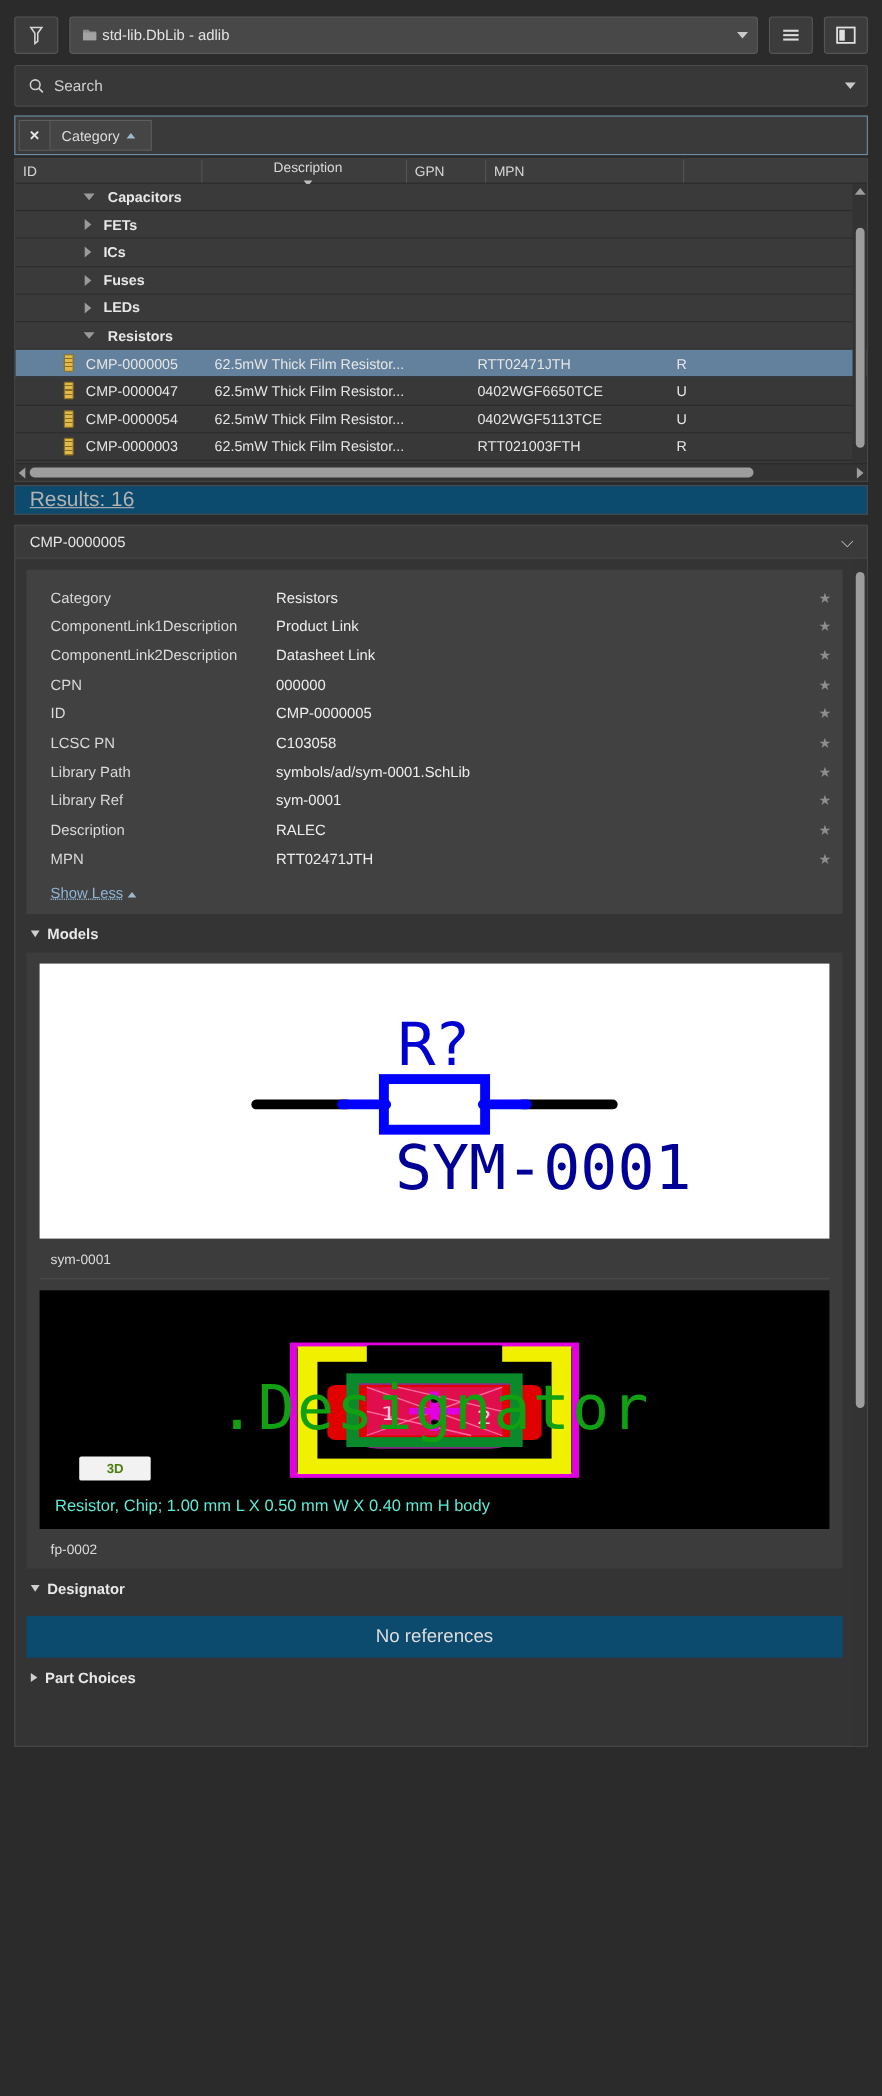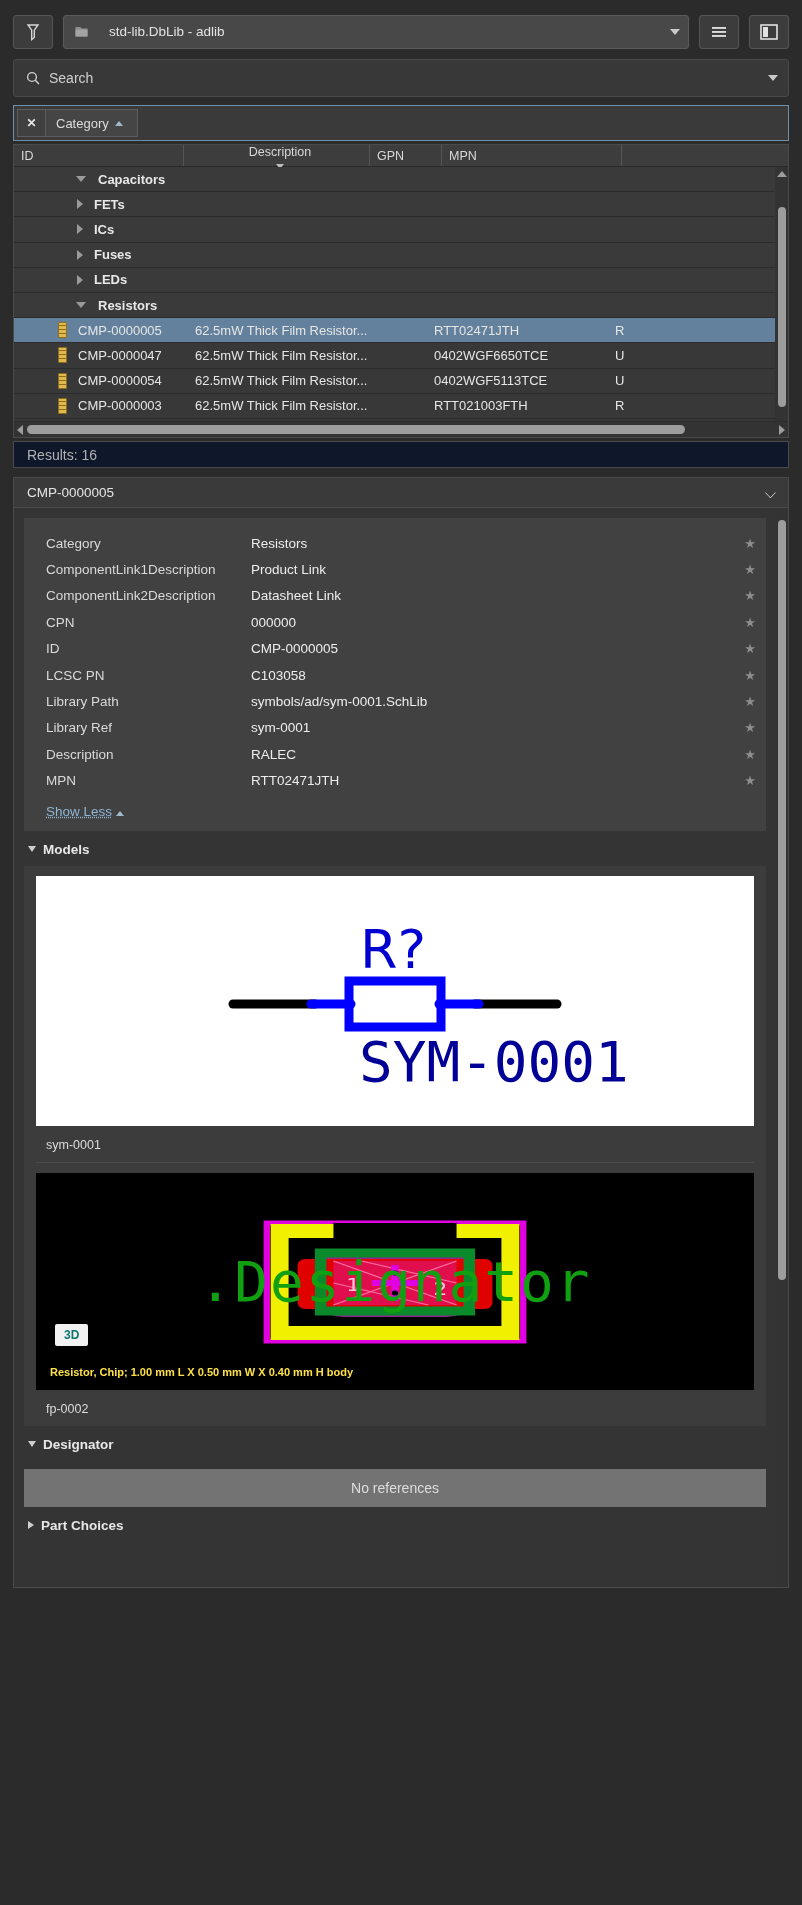--- a/index.html
+++ b/index.html
@@ -37,21 +37,21 @@
   }
   .lib-select {
     flex: 1 1 auto;
     height: 34px;
     background: #484848;
     border: 1px solid #5a5a5a;
     border-radius: 3px;
     display: flex;
     align-items: center;
     padding: 0 8px 0 10px;
-    gap: 20px;
+    gap: 4px;
     position: relative;
   }
   .lib-select .lbl {
     font-size: 13.5px;
     color: #e2e2e2;
     white-space: nowrap;
     overflow: hidden;
     text-overflow: ellipsis;
     flex: 1 1 auto;
   }
@@ -243,26 +243,27 @@
     width: 0; height: 0;
     border-top: 5px solid transparent;
     border-bottom: 5px solid transparent;
     border-left: 6px solid #9d9d9d;
     flex: 0 0 auto;
   }
 
   .results-bar {
     margin: 3px 13px 0 13px;
     height: 27px;
-    background: #0f172a;
+    background: #0c4a6e;
     border: 1px solid #4a4a4a;
     display: flex; align-items: center;
     padding-left: 13px;
-    font-size: 14px;
+    font-size: 19px;
     color: #b2b2b2;
+    text-decoration: underline;
   }
 
   
   .detail-header {
     margin: 9px 13px 0 13px;
     height: 31px;
     background: #3a3a3a;
     border: 1px solid #4a4a4a;
     display: flex; align-items: center;
     padding: 0 12px 0 13px;
@@ -364,42 +365,41 @@
   }
   .fp-canvas {
     background: #000000;
     height: 217px;
     position: relative;
     overflow: hidden;
     margin-top: 10px;
   }
   .btn3d {
     position: absolute;
-    left: 19px; bottom: 44px;
+    left: 36px; bottom: 44px;
     background: #f2f2f2;
-    color: #0f766e;
+    color: #4d7c0f;
     font-size: 12px;
     font-weight: bold;
-    padding: 4px 9px;
+    padding: 4px 25px;
     border-radius: 2px;
   }
   .fp-desc {
     position: absolute;
     left: 14px; bottom: 12px;
-    color: #fde047;
-    font-size: 11px;
-    font-weight: bold;
+    color: #5eead4;
+    font-size: 15px;
   }
 
   .refs-box {
-    background: #737373;
+    background: #0c4a6e;
     margin-top: 8px;
     height: 38px;
     display: flex; align-items: center; justify-content: center;
-    font-size: 14px;
+    font-size: 17px;
     color: #dedede;
   }
 
   .watermark {
     position: absolute;
     left: 0; top: 50%;
     transform: translateY(-50%);
     width: 100%;
     text-align: center;
     font-family: "DejaVu Sans Mono", monospace;

